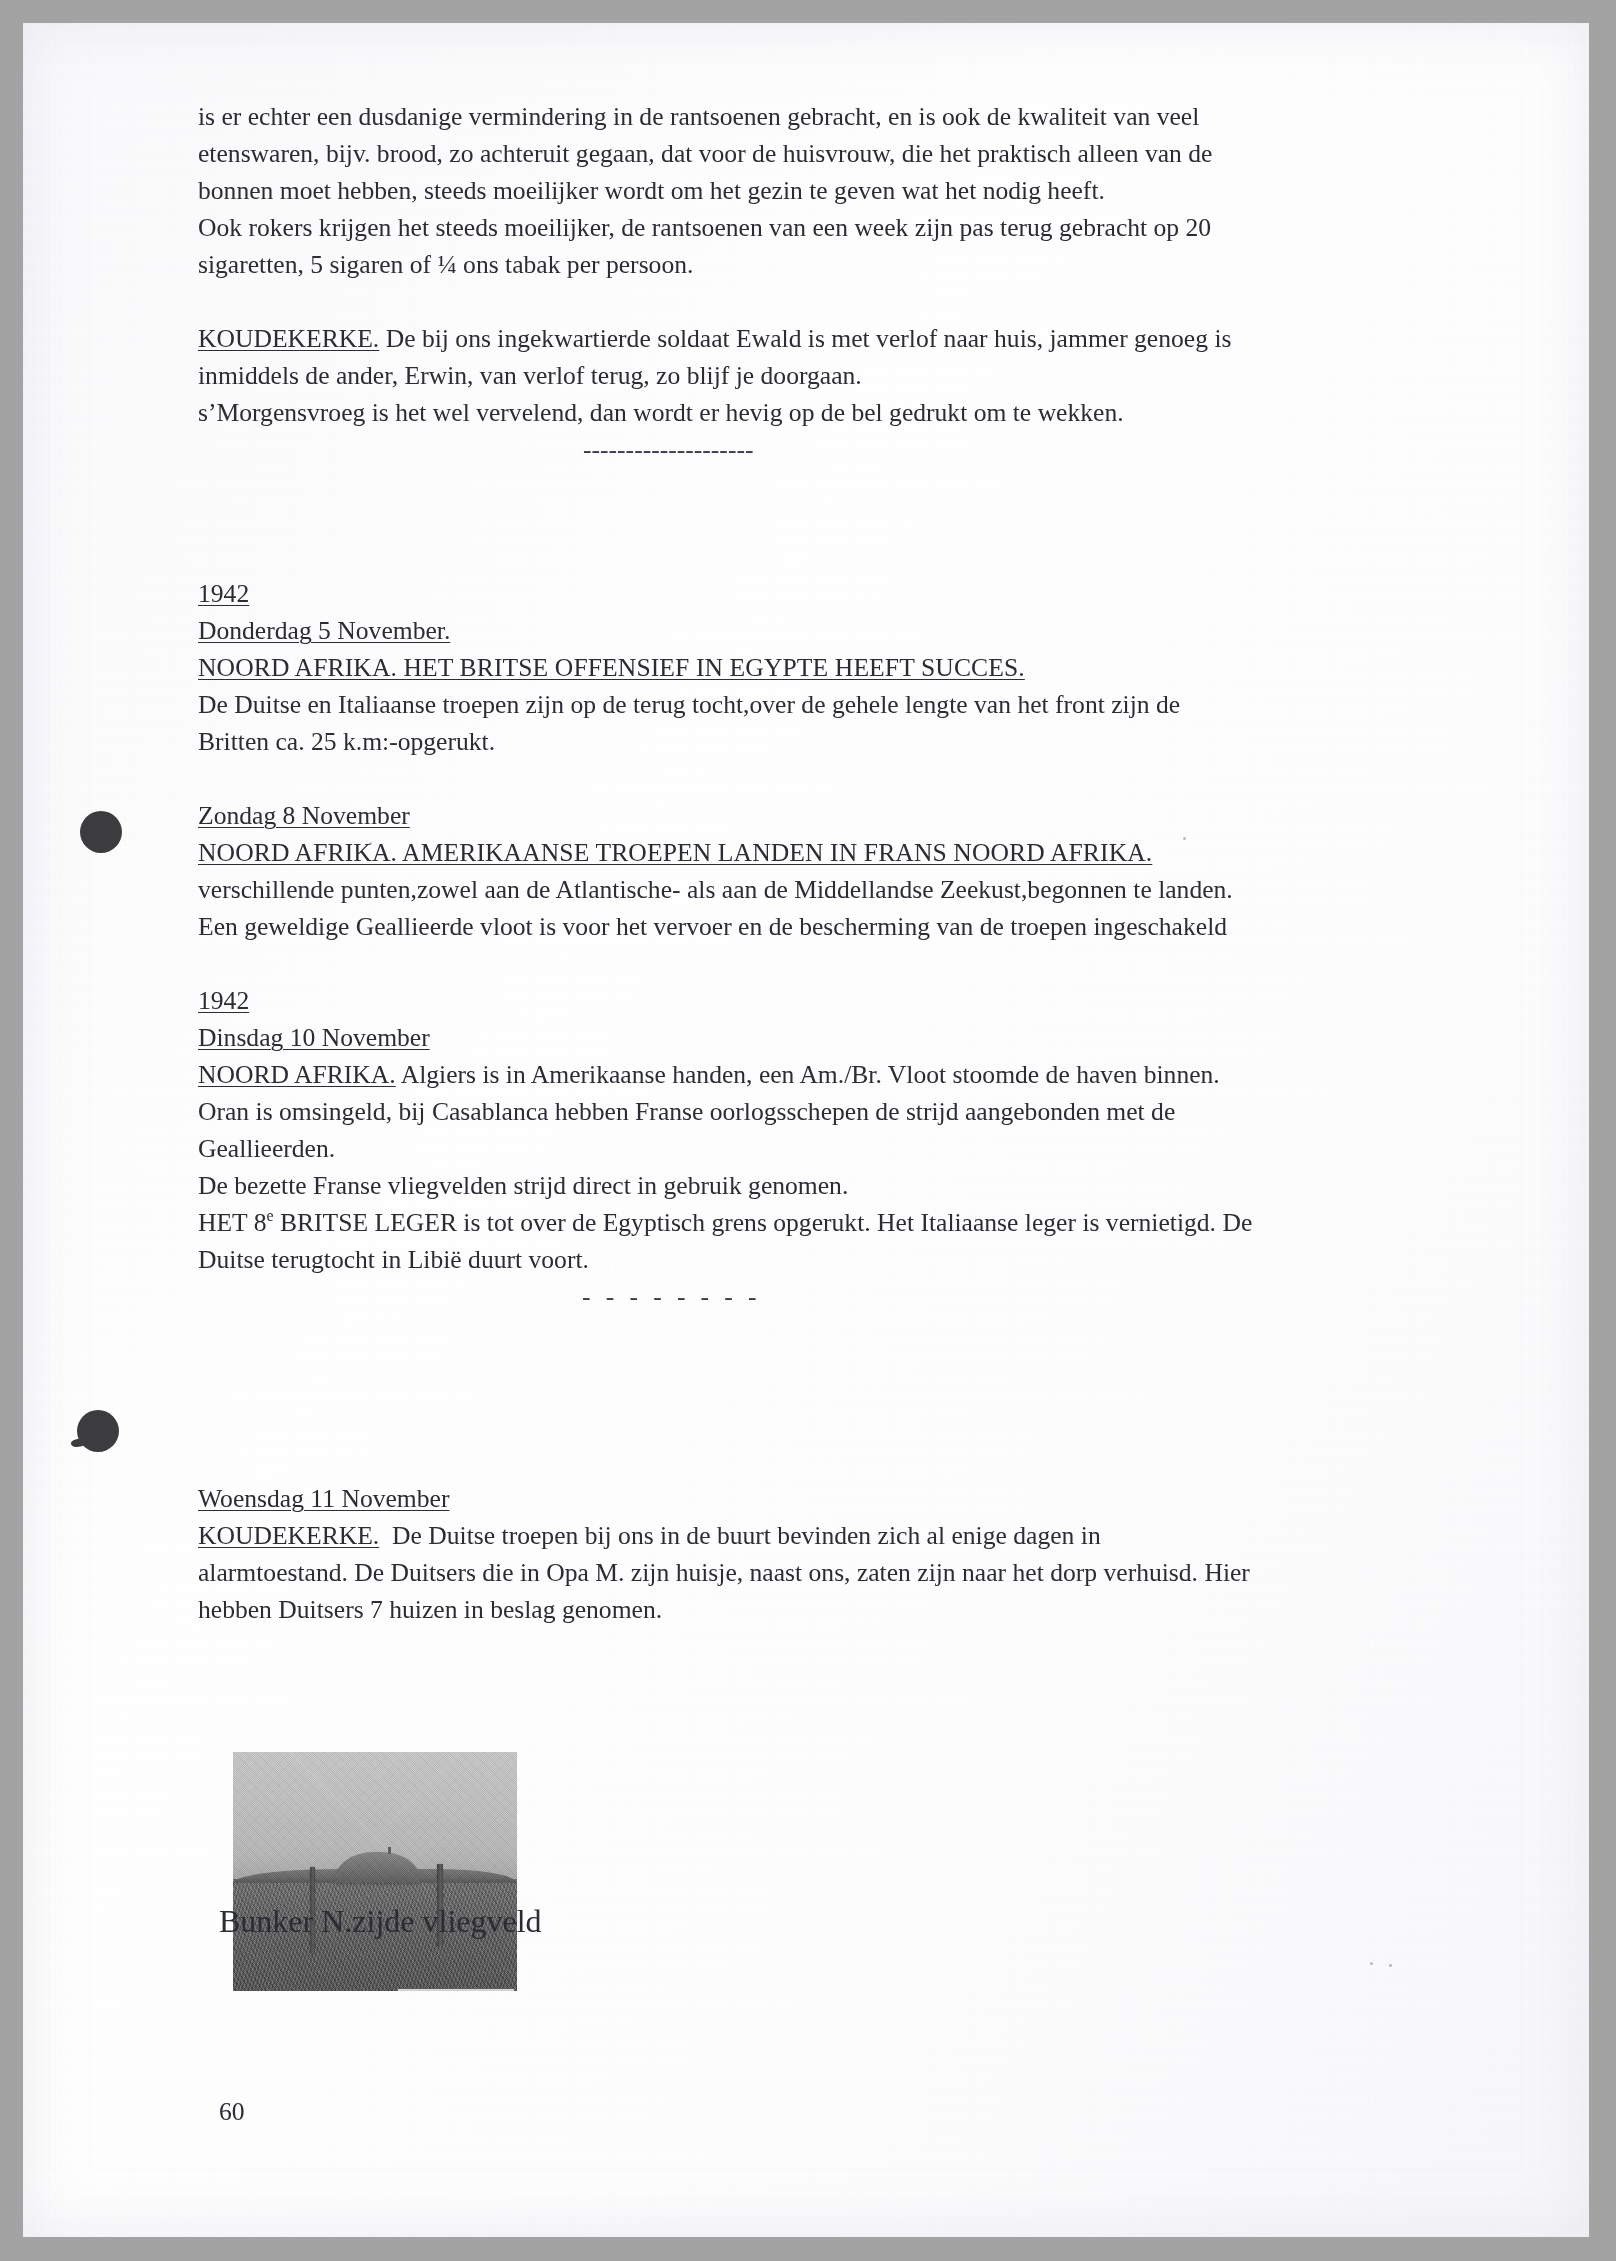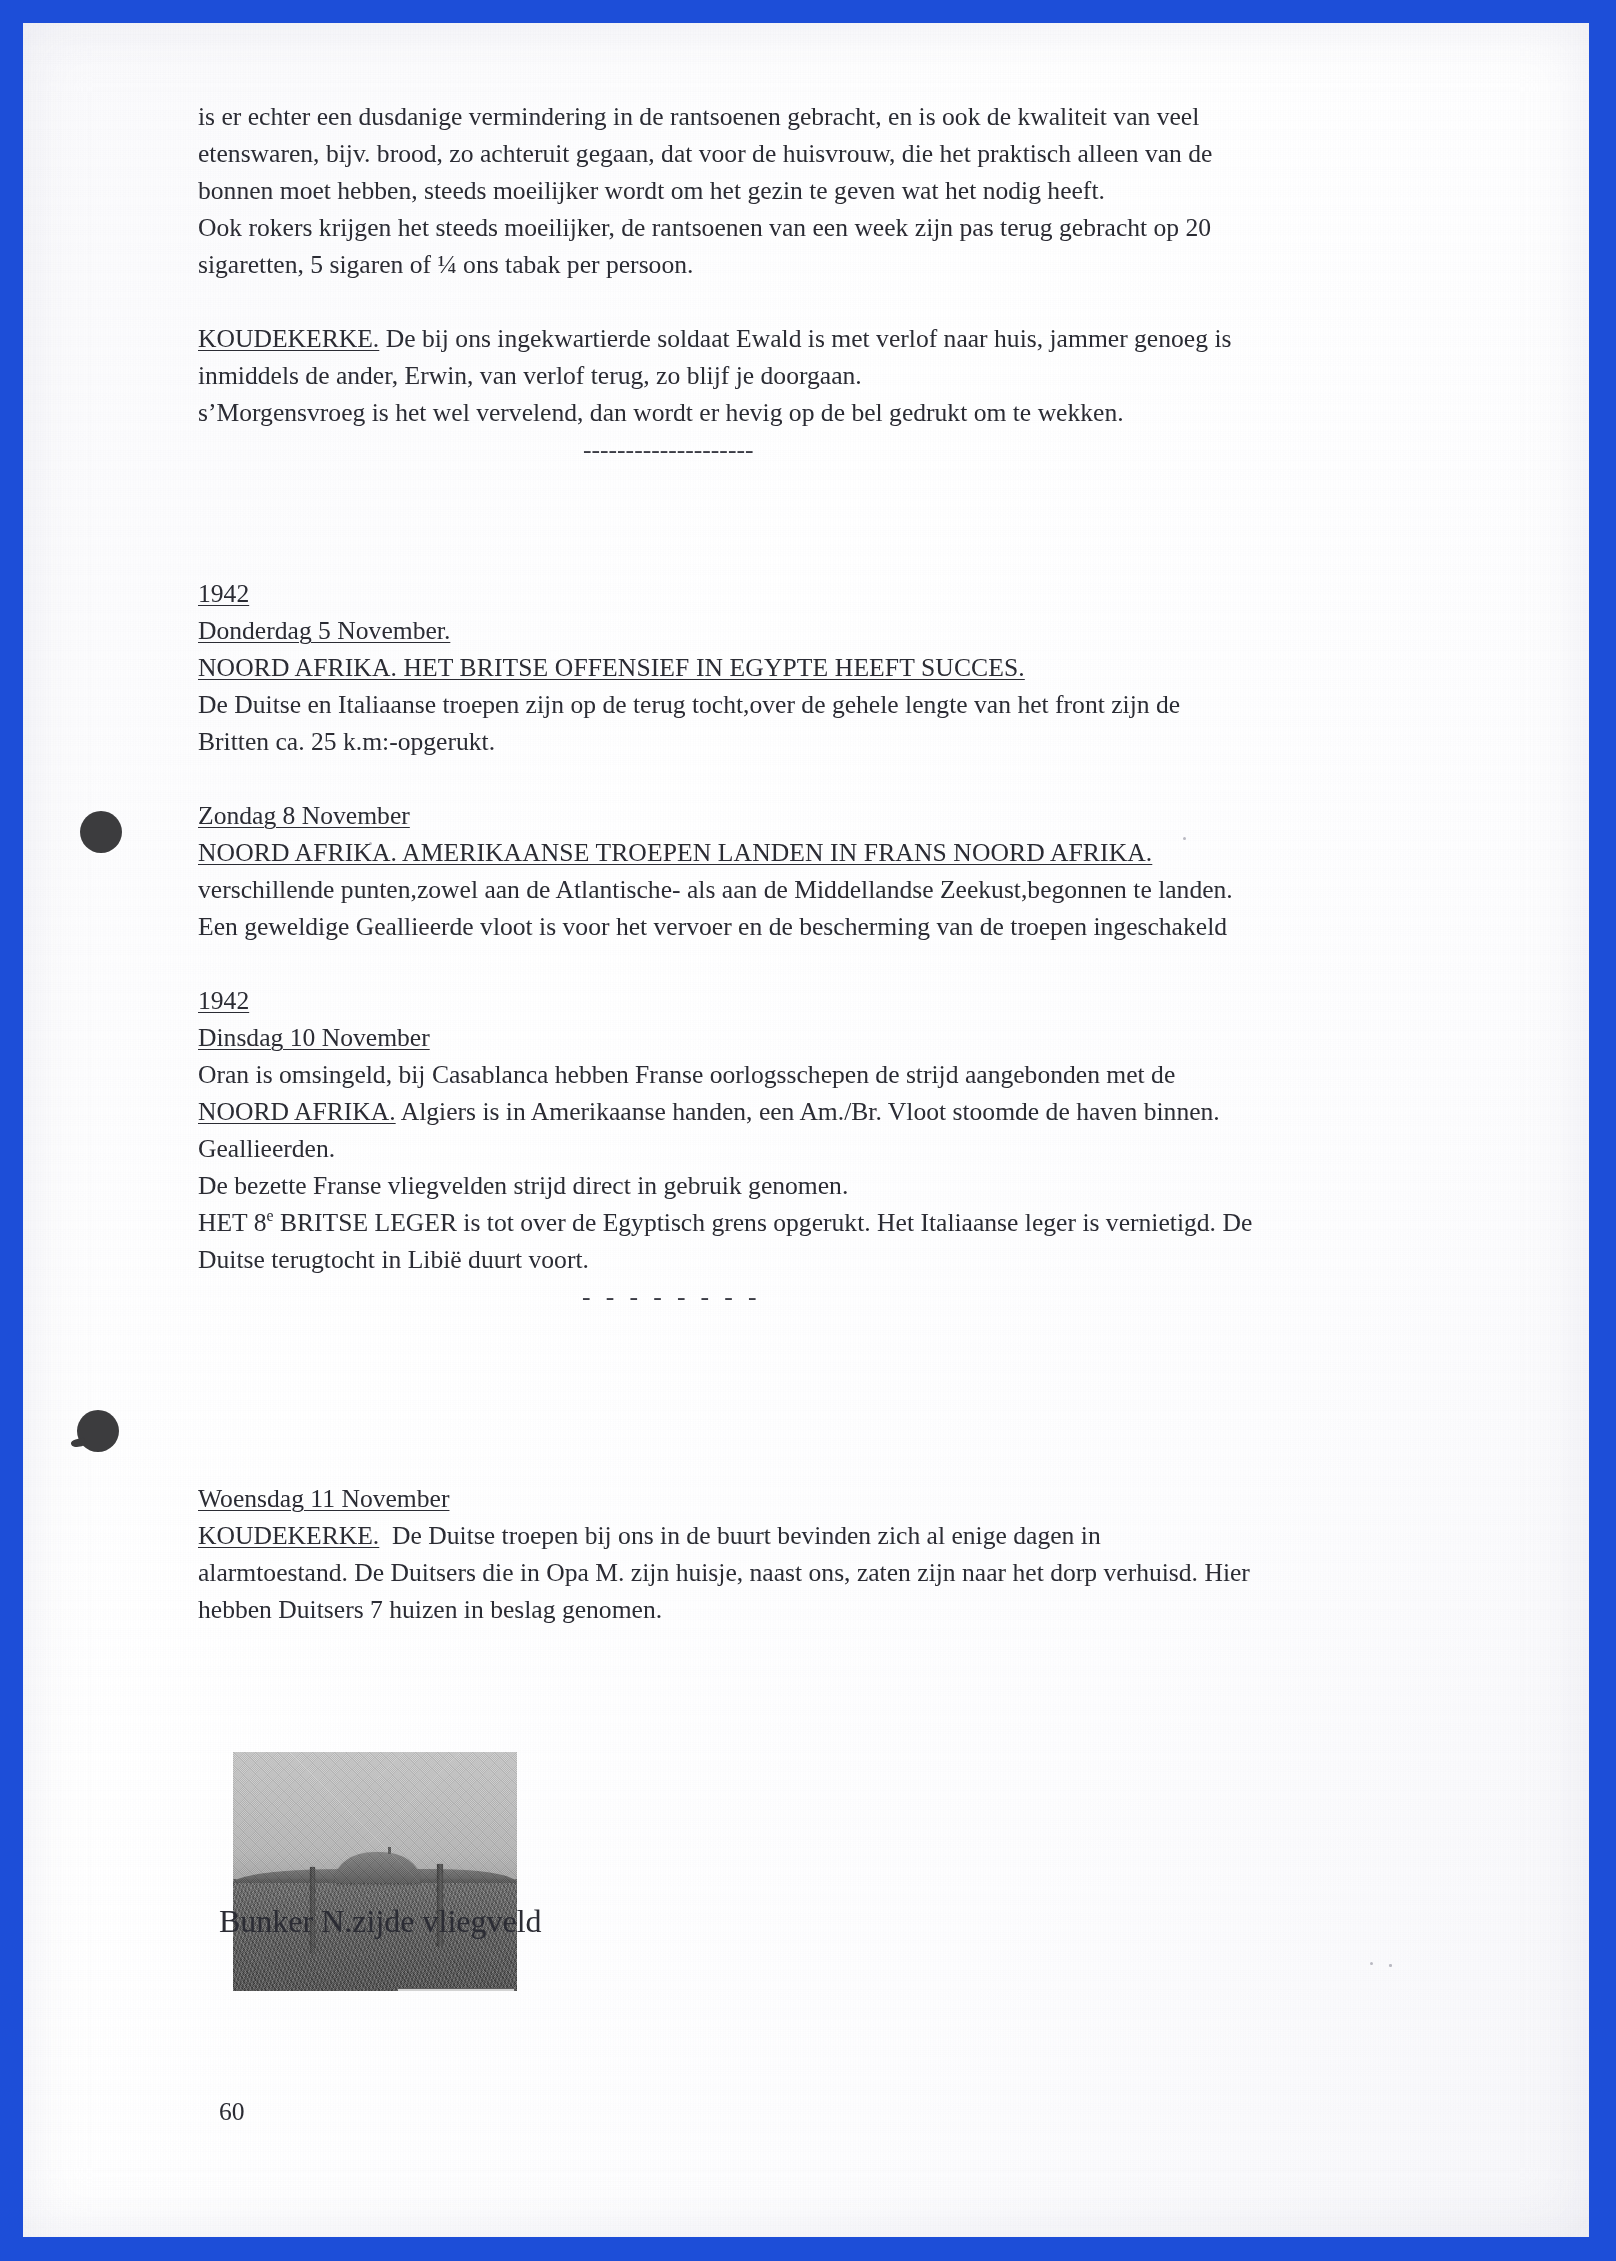--- a/index.html
+++ b/index.html
@@ -9,21 +9,21 @@
     background: #ffffff;
   }
   body {
     font-family: "Liberation Serif", "DejaVu Serif", serif;
   }
 
   .scan-frame {
     position: relative;
     width: 1617px;
     height: 2261px;
-    background: #1d4ed8;
+    background: #a3a3a3;
     overflow: hidden;
   }
 
   
   .page-sheet {
     position: absolute;
     left: 23px;
     top: 23px;
     width: 1566px;
     height: 2214px;
@@ -258,22 +258,22 @@
         <span class="line"><span class="u caps">NOORD AFRIKA. AMERIKAANSE TROEPEN LANDEN IN FRANS NOORD AFRIKA.</span></span>
         <span class="line">verschillende punten,zowel aan de Atlantische- als aan de Middellandse Zeekust,begonnen te landen.</span>
         <span class="line">Een geweldige Geallieerde vloot is voor het vervoer en de bescherming van de troepen ingeschakeld</span>
       </p>
 
       <div class="gap-md"></div>
 
       <p class="para">
         <span class="line"><span class="u">1942</span></span>
         <span class="line"><span class="u">Dinsdag 10 November</span></span>
+        <span class="line"><span class="u">NOORD AFRIKA.</span><span> Algiers is in Amerikaanse handen, een Am./Br. Vloot stoomde de haven binnen.</span></span>
         <span class="line">Oran is omsingeld, bij Casablanca hebben Franse oorlogsschepen de strijd aangebonden met de</span>
-        <span class="line"><span class="u">NOORD AFRIKA.</span><span> Algiers is in Amerikaanse handen, een Am./Br. Vloot stoomde de haven binnen.</span></span>
         <span class="line">Geallieerden.</span>
         <span class="line">De bezette Franse vliegvelden strijd direct in gebruik genomen.</span>
         <span class="line"><span>HET 8</span><sup>e</sup><span> BRITSE LEGER is tot over de Egyptisch grens opgerukt. Het Italiaanse leger is vernietigd. De</span></span>
         <span class="line">Duitse terugtocht in Libië duurt voort.</span>
       </p>
 
       <span class="line separator wide">- - - - - - - -</span>
 
       <div class="gap-xl"></div>
       <div class="gap-lg"></div>

